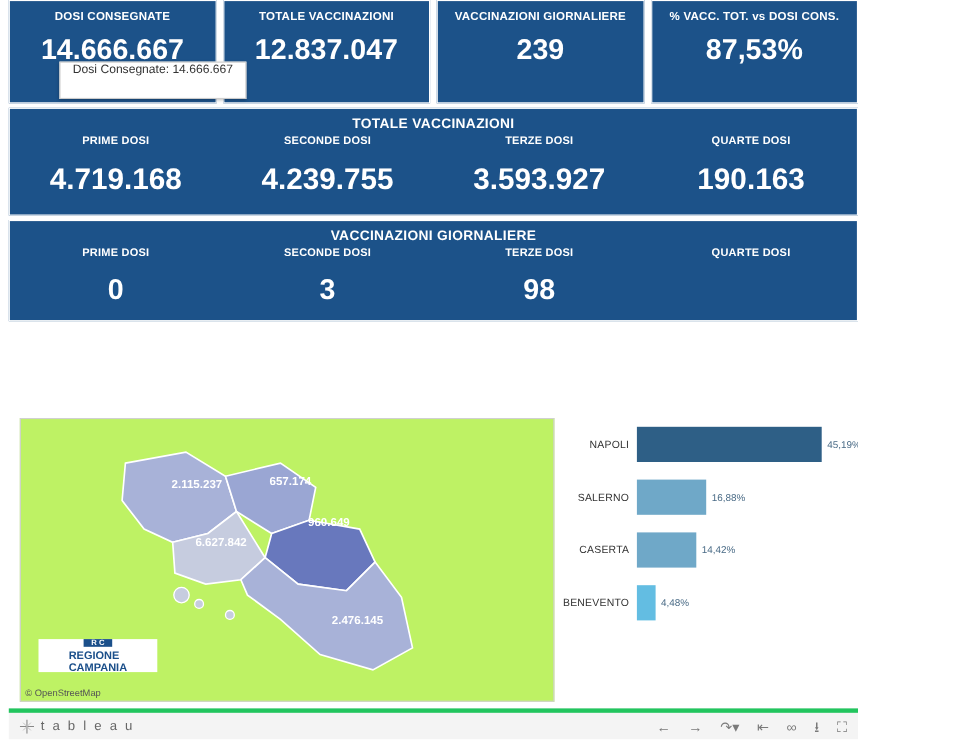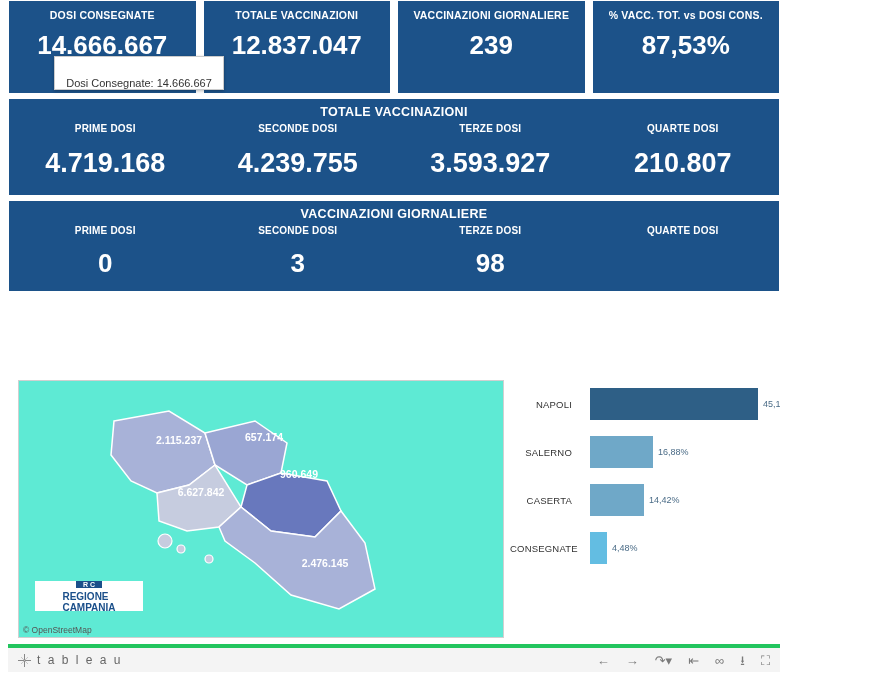--- a/index.html
+++ b/index.html
@@ -21,21 +21,21 @@
     padding-top:8px;box-sizing:border-box;
   }
   .kpi-title{font-size:10.5px;font-weight:bold;letter-spacing:.2px;text-align:center;}
   .kpi-value{font-size:26px;font-weight:bold;margin-top:11px;line-height:1;}
 
   
   .tooltip{
     position:absolute;left:54px;top:56px;width:168px;height:32px;
     background:#ffffff;border:1px solid #cccccc;
     box-shadow:0 1px 3px rgba(0,0,0,.28);
-    display:flex;align-items:flex-end;justify-content:center;
+    display:flex;align-items:flex-start;justify-content:center;
     font-size:11px;color:#333;z-index:40;
   }
 
   
   .panel{position:absolute;left:8px;background:#1c5289;color:#fff;border:1px solid #fff;box-sizing:border-box;}
   .panel-head{font-size:12.5px;font-weight:bold;text-align:center;padding:6px 0 4px;letter-spacing:.3px;}
   .panel-cols{display:flex;}
   .panel-col{flex:1;text-align:center;}
   .panel-col .lbl{font-size:10px;font-weight:bold;letter-spacing:.2px;}
   .panel-col .val{font-size:27px;font-weight:bold;margin-top:14px;}
@@ -48,35 +48,35 @@
   .gender-row{position:absolute;left:8px;top:296px;width:772px;height:84px;display:flex;align-items:center;}
   .g-cell{display:flex;align-items:center;justify-content:center;}
   .g-icon-f{width:200px;display:flex;justify-content:center;}
   .g-num-f{width:186px;text-align:center;font-size:27px;font-weight:bold;color:#ef6aa5;}
   .g-num-m{width:186px;text-align:center;font-size:27px;font-weight:bold;color:#2fb6e0;}
   .g-icon-m{width:200px;display:flex;justify-content:center;}
 
   
   .map-box{
     position:absolute;left:18px;top:380px;width:486px;height:258px;
-    background:#5eead4;border:1px solid #d0d0d0;box-sizing:border-box;overflow:hidden;
+    background:#bef264;border:1px solid #d0d0d0;box-sizing:border-box;overflow:hidden;
   }
   .osm{position:absolute;left:4px;bottom:2px;font-size:8.5px;color:#555;}
   .logo{
     position:absolute;left:16px;bottom:26px;width:108px;height:30px;background:#ffffff;
     display:flex;align-items:center;gap:4px;border:0;flex-direction:column;
   }
   .logo-mark{width:26px;height:26px;background:#1b4f8a;display:flex;align-items:center;justify-content:center;}
   .logo-mark span{color:#fff;font-size:7px;font-weight:bold;text-align:center;line-height:1;}
   .logo-text{font-size:10px;font-weight:bold;color:#1b4f8a;line-height:1.05;}
 
   
   .bar-chart{position:absolute;left:510px;top:380px;width:300px;height:258px;}
   .bar-row{display:flex;align-items:center;height:48px;}
-  .bar-lbl{width:62px;text-align:right;padding-right:18px;font-size:9.5px;color:#333;letter-spacing:.2px;}
+  .bar-lbl{width:62px;text-align:right;padding-right:7px;font-size:9.5px;color:#333;letter-spacing:.2px;}
   .bar-track{flex:1;position:relative;height:48px;display:flex;align-items:center;}
   .bar{height:32px;background:#4e8cb5;}
   .bar-val{font-size:9px;color:#4a6b86;margin-left:5px;white-space:nowrap;}
 
   
   .footer{
     position:absolute;left:8px;top:644px;width:772px;height:28px;
     background:#f4f4f4;border-top:4px solid #22c55e;
     display:flex;align-items:center;justify-content:space-between;
     padding:0 10px;box-sizing:border-box;
@@ -124,21 +124,21 @@
       <div class="panel-col">
         <div class="lbl">SECONDE DOSI</div>
         <div class="val">4.239.755</div>
       </div>
       <div class="panel-col">
         <div class="lbl">TERZE DOSI</div>
         <div class="val">3.593.927</div>
       </div>
       <div class="panel-col">
         <div class="lbl">QUARTE DOSI</div>
-        <div class="val">210.807</div>
+        <div class="val">190.163</div>
       </div>
     </div>
   </div>
 
   <div class="panel" id="panel-daily">
     <div class="panel-head">VACCINAZIONI GIORNALIERE</div>
     <div class="panel-cols">
       <div class="panel-col">
         <div class="lbl">PRIME DOSI</div>
         <div class="val">0</div>
@@ -210,21 +210,21 @@
       </div>
     </div>
     <div class="bar-row">
       <div class="bar-lbl">CASERTA</div>
       <div class="bar-track">
         <div class="bar" style="width:54px;background:#6fa8c8;"></div>
         <div class="bar-val">14,42%</div>
       </div>
     </div>
     <div class="bar-row">
-      <div class="bar-lbl">CONSEGNATE</div>
+      <div class="bar-lbl">BENEVENTO</div>
       <div class="bar-track">
         <div class="bar" style="width:17px;background:#63bde2;"></div>
         <div class="bar-val">4,48%</div>
       </div>
     </div>
   </div>
 
   <div class="right-white"></div>
 
   <div class="footer">

